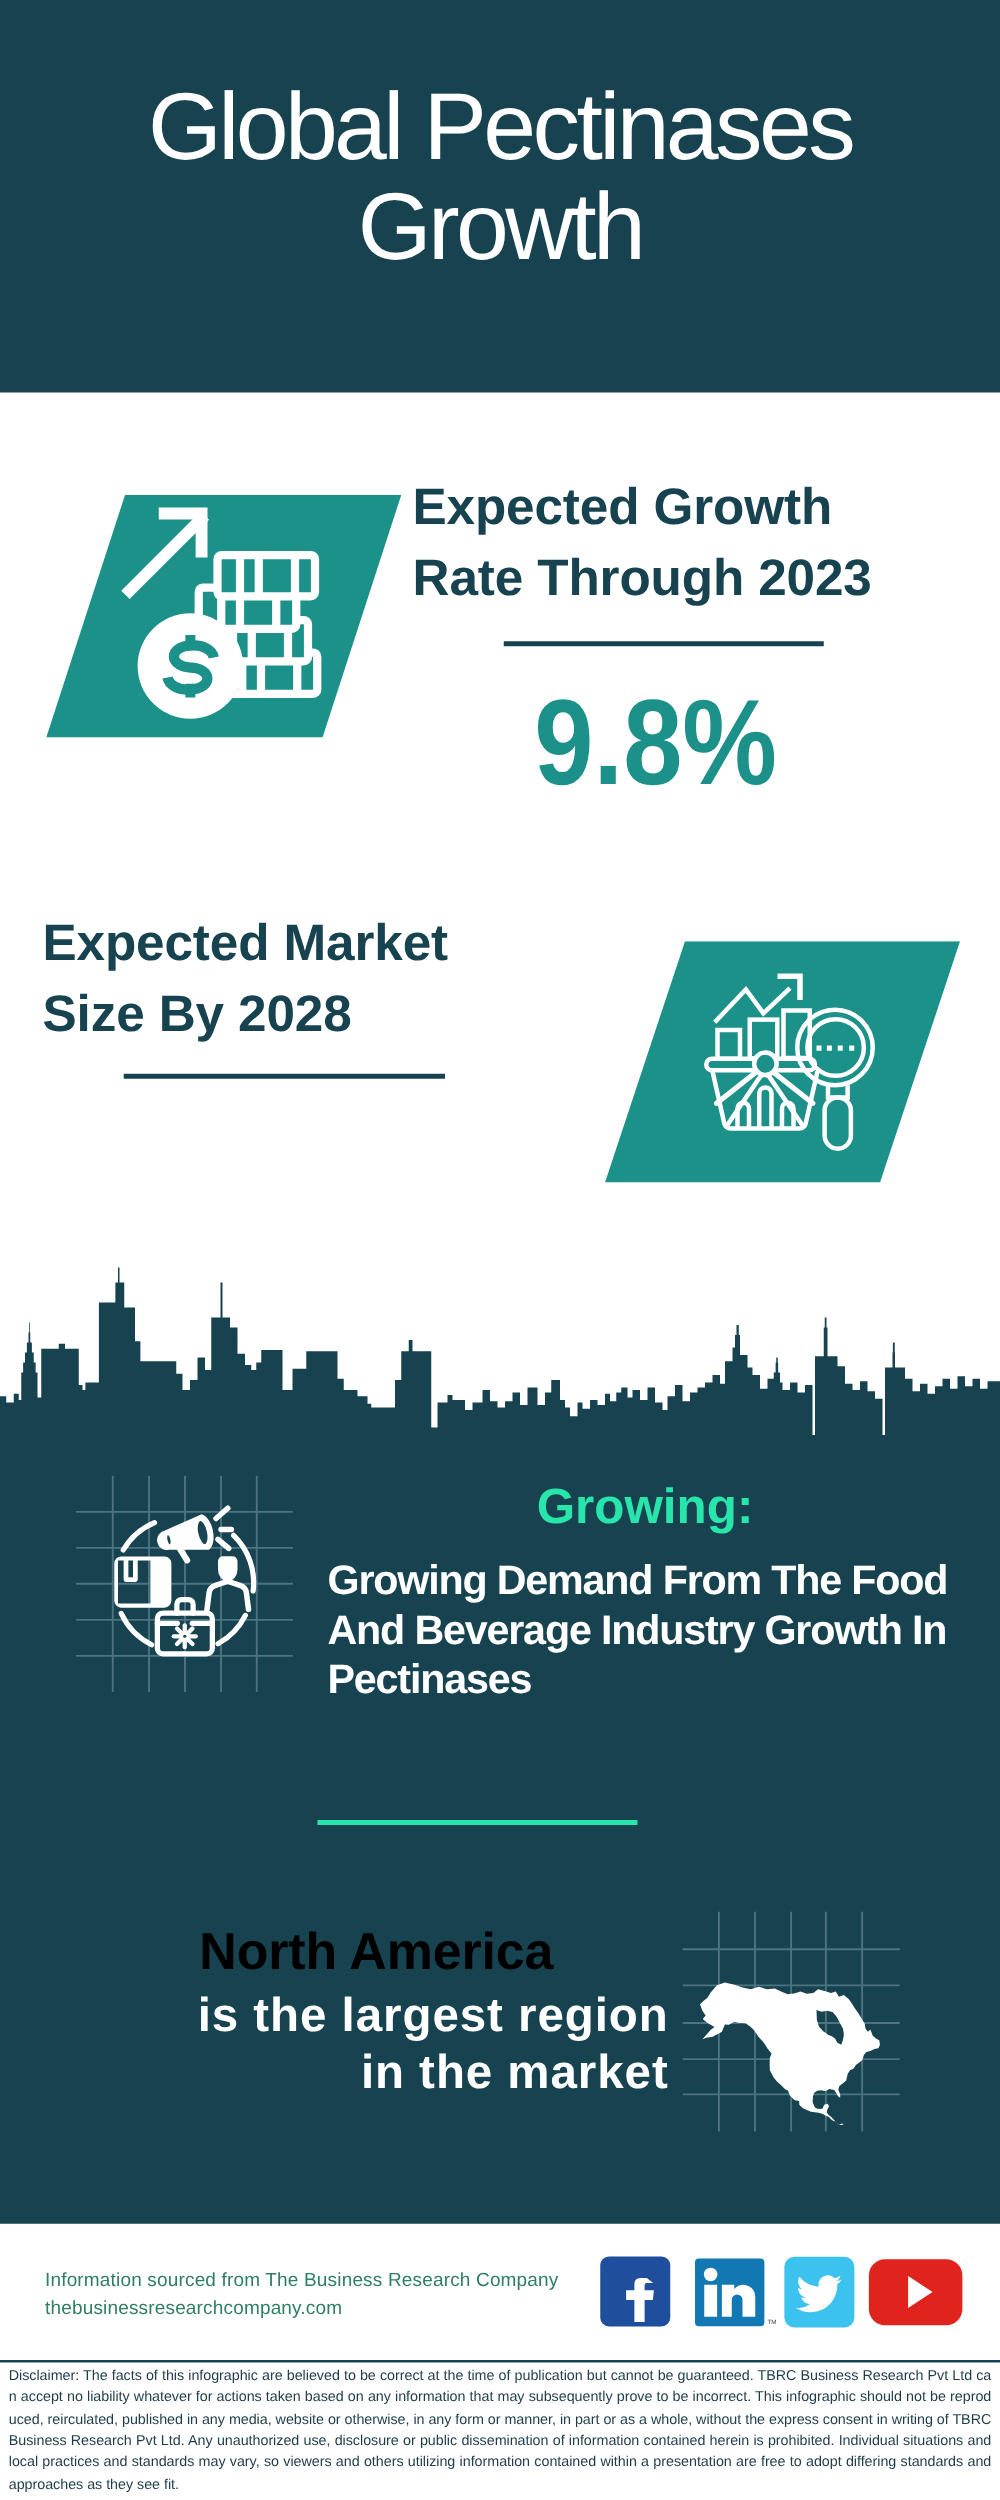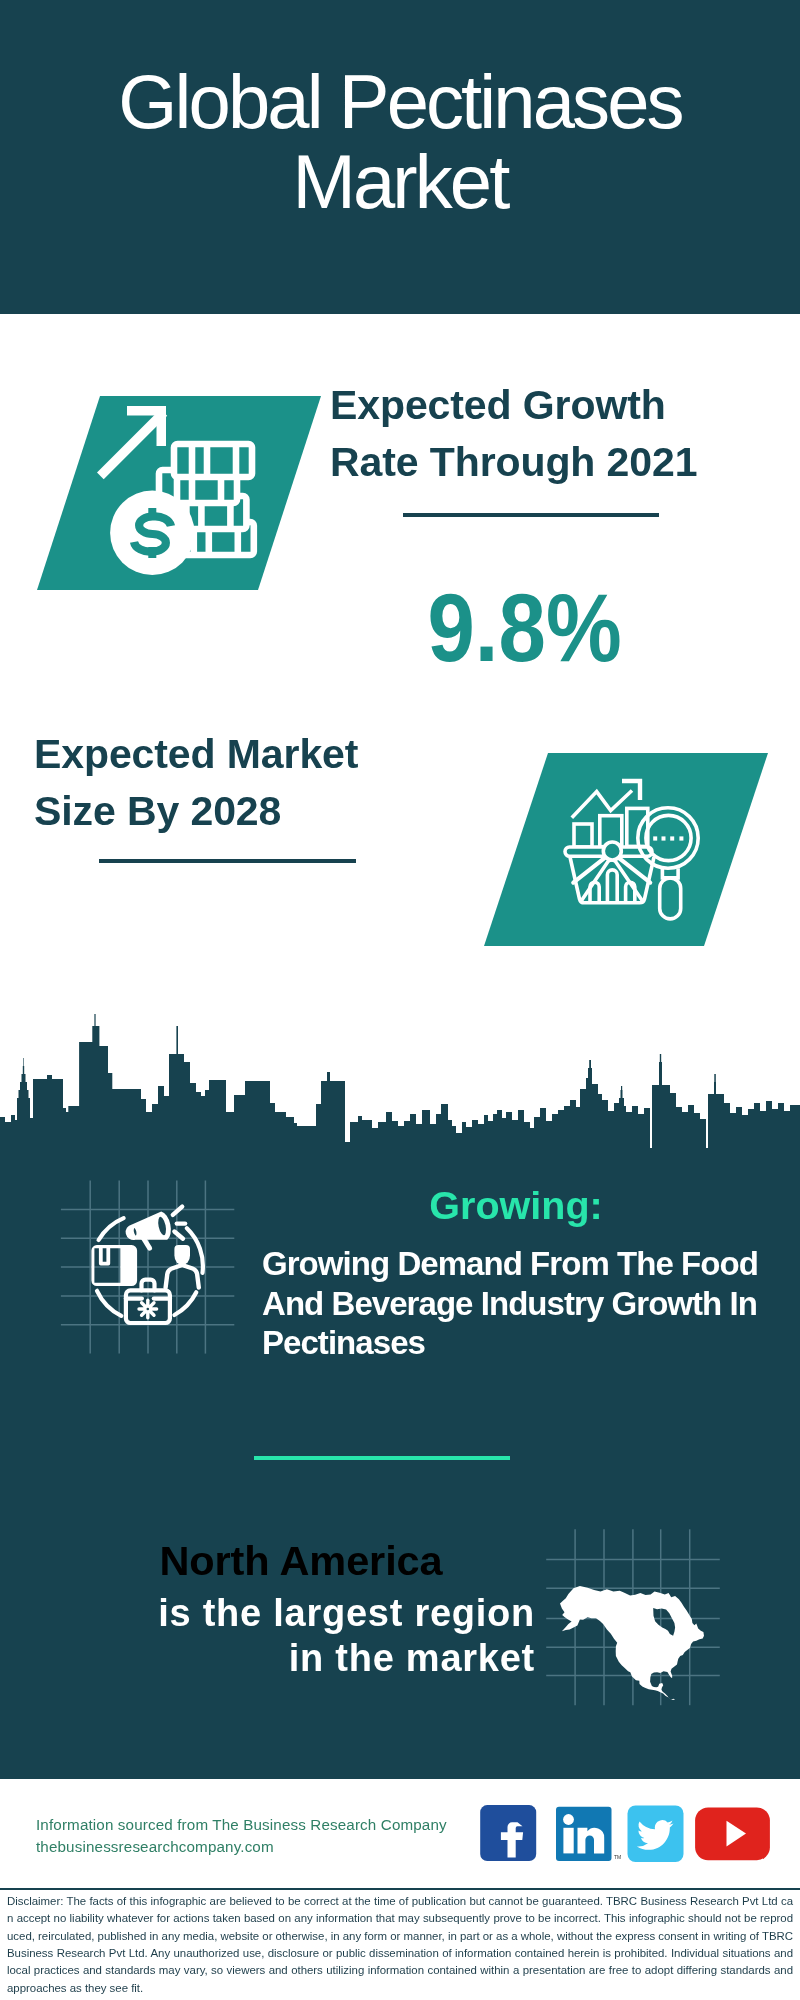--- a/index.html
+++ b/index.html
@@ -15,21 +15,21 @@
 
   
   .stat-1-shape{position:absolute;left:37px;top:396px;width:284px;height:194px;}
   .stat-title{position:absolute;color:#17424f;font-size:41px;font-weight:bold;
      line-height:57px;letter-spacing:-0.1px;text-align:left;}
   .rule{position:absolute;height:4px;background:#17424f;}
   .stat-val{position:absolute;color:#1b9189;font-weight:bold;text-align:center;}
   .stat-val span{display:inline-block;transform-origin:center;}
   .t1{left:330px;top:377px;width:420px;}
   .r1{left:403px;top:513px;width:256px;}
-  .v1{left:330px;top:545px;width:390px;font-size:97px;line-height:97px;margin-top:34px;}
+  .v1{left:330px;top:545px;width:390px;font-size:97px;line-height:97px;}
   .v1 span{transform:scaleX(0.878);}
   .t2{left:34px;top:726px;width:440px;}
   .r2{left:99px;top:859px;width:257px;}
   .v2{left:58px;top:877px;width:385px;font-size:80px;line-height:80px;}
   .v2 span{transform:scaleX(0.87);}
   .stat-2-shape{position:absolute;left:484px;top:753px;width:284px;height:193px;}
 
   
   .dark{position:absolute;left:0;top:1148px;width:800px;height:631.5px;background:#17424f;}
   .skyline{position:absolute;left:0;top:1008px;width:800px;height:142px;}
@@ -59,21 +59,21 @@
      line-height:17.35px;text-align:justify;word-break:break-all;letter-spacing:-0.02px;}
 </style>
 </head>
 <body>
 
 <div class="page">
 
   <div class="header">
     <div class="header-title">
       <span>Global Pectinases</span><br>
-      <span>Market</span>
+      <span>Growth</span>
     </div>
   </div>
 
   <div class="stat-1-shape">
     <svg viewBox="37 396 284 194" width="284" height="194">
       <polygon points="100,396 321,396 258,590 37,590" fill="#1b9189"></polygon>
 
       <path d="M127,406 h39 v40 h-9.5 v-30.5 h-29.5 z" fill="#fff"></path>
       <path d="M160.5,409 l6.7,6.7 l-63.5,63.5 l-6.7,-6.7 z" fill="#fff"></path>
 
@@ -105,21 +105,21 @@
       </g>
 
       <circle cx="152.3" cy="532.8" r="42.2" fill="#ffffff"></circle>
       <path d="M171,526 a16,11 0 0 0 -18.5,-9.5 a13,8.5 0 0 0 0,17.5 a13,8.5 0 0 1 0,17.5 a16,11 0 0 1 -18.5,-9.5" fill="none" stroke="#1b9189" stroke-width="8.2" stroke-linecap="butt" stroke-linejoin="miter"></path>
       <rect x="148.3" y="508" width="8" height="11" fill="#1b9189"></rect>
       <rect x="148.3" y="547" width="8" height="11" fill="#1b9189"></rect>
     </svg>
   </div>
   <div class="stat-title t1">
     <span>Expected Growth</span><br>
-    <span>Rate Through 2021</span>
+    <span>Rate Through 2023</span>
   </div>
   <div class="rule r1"></div>
   <div class="stat-val v1"><span>9.8%</span></div>
 
   <div class="stat-title t2">
     <span>Expected Market</span><br>
     <span>Size By 2028</span>
   </div>
   <div class="rule r2"></div>
   <div class="stat-2-shape">

